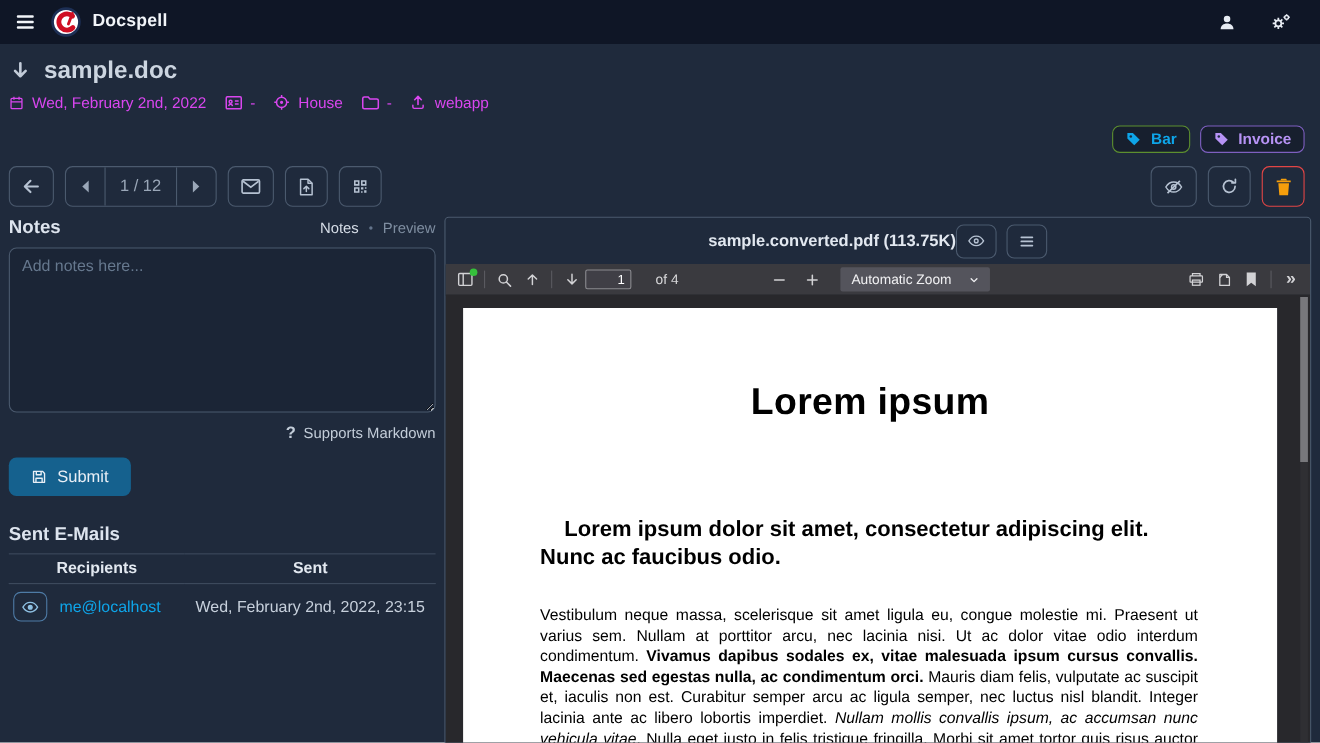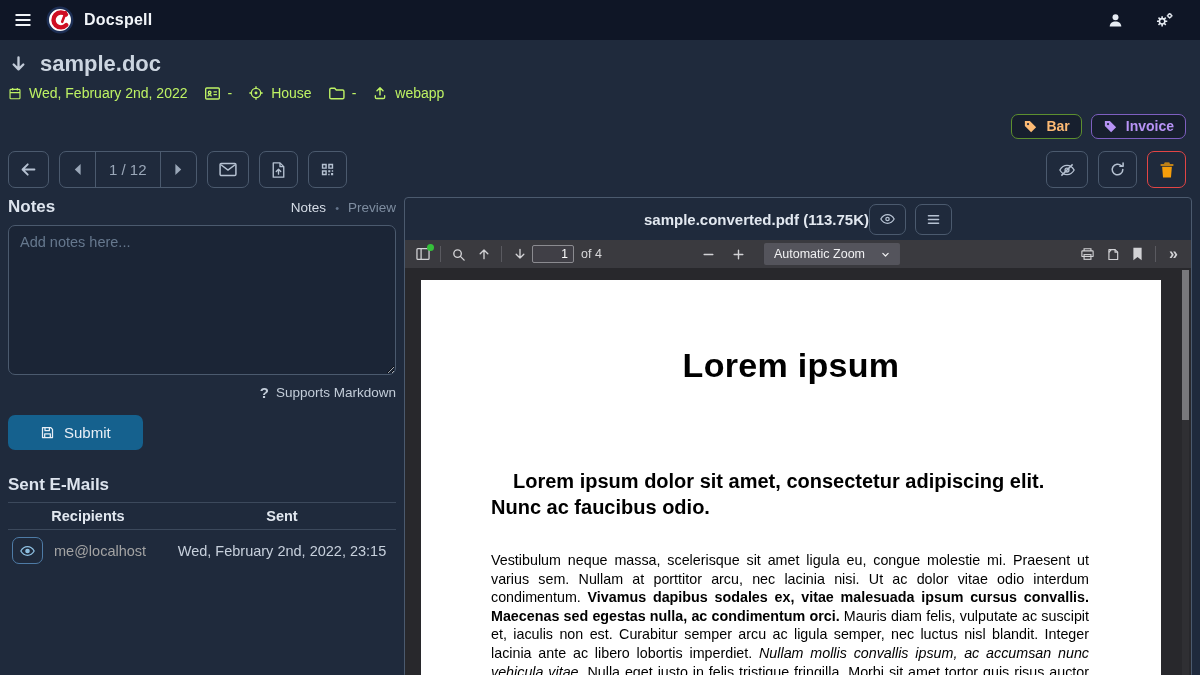--- a/index.html
+++ b/index.html
@@ -15,27 +15,27 @@
   .navbar { height:40px; background:#0f1626; display:flex; align-items:center; padding:0 13px; gap:13px; }
   .hamburger { color:#f2f5f9; cursor:pointer; }
   .brand { display:flex; align-items:center; gap:10px; cursor:pointer; }
   .brand-name { color:#f2f5f9; font-weight:bold; font-size:16px; letter-spacing:.2px; }
   .nav-right { margin-left:auto; display:flex; align-items:center; gap:30px; color:#e7ecf3; padding-right:12px; }
 
   
   .main { padding:0 8px; }
   .doc-title { display:flex; align-items:center; gap:11px; color:#ccd5e0; font-size:22px; font-weight:bold; margin:11px 0 0 0; }
   .doc-title .dl { color:#c2cbd8; }
-  .meta-row { display:flex; align-items:center; gap:16px; color:#bef264; font-size:14px; margin-top:8px; }
+  .meta-row { display:flex; align-items:center; gap:16px; color:#d946ef; font-size:14px; margin-top:8px; }
   .meta-item { display:flex; align-items:center; gap:7px; }
 
   .tags-row { display:flex; justify-content:flex-end; gap:9px; margin:13px 6px 0 0; }
   .tag { display:inline-flex; align-items:center; gap:8px; padding:3px 11px 4px; border:1px solid; border-radius:7px;
          font-weight:bold; font-size:14px; background:rgba(8,12,19,.35); cursor:pointer; }
-  .tag.green  { color:#fdba74; border-color:#5d8f2f;text-align:right; }
+  .tag.green  { color:#0ea5e9; border-color:#5d8f2f;text-align:right; }
   .tag.purple { color:#b793f5; border-color:#7e5fc0; }
 
   
   .actions-row { display:flex; justify-content:space-between; margin-top:12px; padding-right:6px; }
   .actions-left, .actions-right { display:flex; gap:10px; }
   .btn { height:37px; min-width:39px; display:inline-flex; align-items:center; justify-content:center;
          border:1px solid #4b5a6e; border-radius:7px; background:transparent; color:#b6c2d2; cursor:pointer; padding:0 10px; }
   .btn.trash { border-color:#e24545; color:#f59e0b; }
   .btn-group { display:inline-flex; border:1px solid #4b5a6e; border-radius:7px; overflow:hidden; }
   .btn-group .seg { height:35px; display:flex; align-items:center; padding:0 13px; color:#9aa7b8; cursor:pointer; }
@@ -53,51 +53,51 @@
   .ep-dot { color:#64748b; font-size:11px; }
   .ep-preview { color:#7e8da0; cursor:pointer; }
 
   .notes-area { margin-top:8px; width:100%; height:150px; background:#1b2536; border:1px solid #4b5a6e; border-radius:7px;
                 color:#cbd5e1; padding:8px 11px; font:14.5px "Liberation Sans", sans-serif; resize:both; }
   .notes-area::placeholder { color:#66788e; }
   .md-hint { display:flex; justify-content:flex-end; align-items:center; gap:7px; font-size:13.5px; color:#c3cdd9; margin-top:5px; }
   .md-q { font-weight:bold; font-size:15px; }
 
   .submit-btn { margin-top:14px; display:inline-flex; align-items:center; gap:9px; background:#15618e; border:none;
-                border-radius:7px; color:#e9eff6; font-size:15px; padding:9px 32px; cursor:pointer;
+                border-radius:7px; color:#e9eff6; font-size:15px; padding:9px 20px; cursor:pointer;
                 font-family:"Liberation Sans", sans-serif; }
 
   .sent-title { margin-top:25px; }
   .mail-table { width:100%; border-collapse:collapse; margin-top:7px; }
   .mail-table th { border-top:1px solid #3c495c; border-bottom:1px solid #3c495c; padding:5px 4px;
                    font-size:14.5px; color:#e2e8f0; text-align:center; }
   .mail-table td { padding:7px 4px 2px; font-size:14.5px; text-align:center; vertical-align:middle; }
   .cell-recip { display:flex; align-items:center; gap:11px; }
   .eye-btn { width:31px; height:27px; border:1px solid #4e7ba6; border-radius:7px; background:transparent;
              color:#8fc1e3; display:inline-flex; align-items:center; justify-content:center; cursor:pointer; }
-  .recip-text { color:#a3a3a3; }
+  .recip-text { color:#0ea5e9; }
   .sent-text { color:#c7d0dc; }
 
   
   .pdf-panel { flex:1; border:1px solid #4b5a6e; border-radius:4px; height:481px; display:flex; flex-direction:column;
                overflow:hidden; background:#1f2a3c; }
   .pdf-head { display:flex; justify-content:center; align-items:center; padding:5px 10px; height:42px; flex:none; }
   .pdf-file { font-weight:bold; font-size:15px; color:#e2e8f0; }
   .pdf-head-btns { display:flex; gap:9px; }
   .btn.small { height:31px; min-width:37px; padding:0 8px; }
 
   .pdfjs-bar { background:#3a3a3f; height:28px; flex:none; display:flex; align-items:center; padding:0 5px;
                color:#d2d2d5; position:relative; box-shadow:0 1px 0 rgba(0,0,0,.4); }
   .tb-btn { width:25px; height:22px; display:flex; align-items:center; justify-content:center; color:#d2d2d5;
             position:relative; cursor:pointer; border-radius:2px; }
   .tb-sep { width:1px; height:16px; background:#5a5a60; margin:0 5px; }
   .green-dot { position:absolute; top:1px; right:1px; width:7px; height:7px; border-radius:50%; background:#35c03b; }
   .page-input { width:42px; height:18px; background:#403f46; border:1px solid #8b8b90; color:#fff; font-size:12px;
                 text-align:right; padding:0 5px; border-radius:2px; font-family:"Liberation Sans", sans-serif; }
-  .of-label { font-size:12.5px; margin-left:7px; color:#d8d8da; }
+  .of-label { font-size:12.5px; margin-left:22px; color:#d8d8da; }
   .center-cluster { position:absolute; left:50%; top:0; height:28px; transform:translateX(-50%);
                     display:flex; align-items:center; gap:5px; }
   .zoom-select { background:#54545c; border-radius:2px; padding:4px 10px; font-size:12.5px; display:flex;
                  align-items:center; gap:16px; color:#f0f0f2; cursor:pointer; margin-left:8px; }
   .right-cluster { margin-left:auto; display:flex; align-items:center; }
   .dbl-chev { font-size:16px; font-weight:bold; color:#d2d2d5; padding:0 4px; }
 
   .viewer { flex:1; background:#28282c; position:relative; overflow:hidden; }
   .pdf-page { position:absolute; left:16px; top:12px; width:740px; height:1010px; background:#ffffff; color:#000; }
   .v-scrollbar { position:absolute; right:2px; top:2px; bottom:2px; width:7px; background:#2f2f33; }

